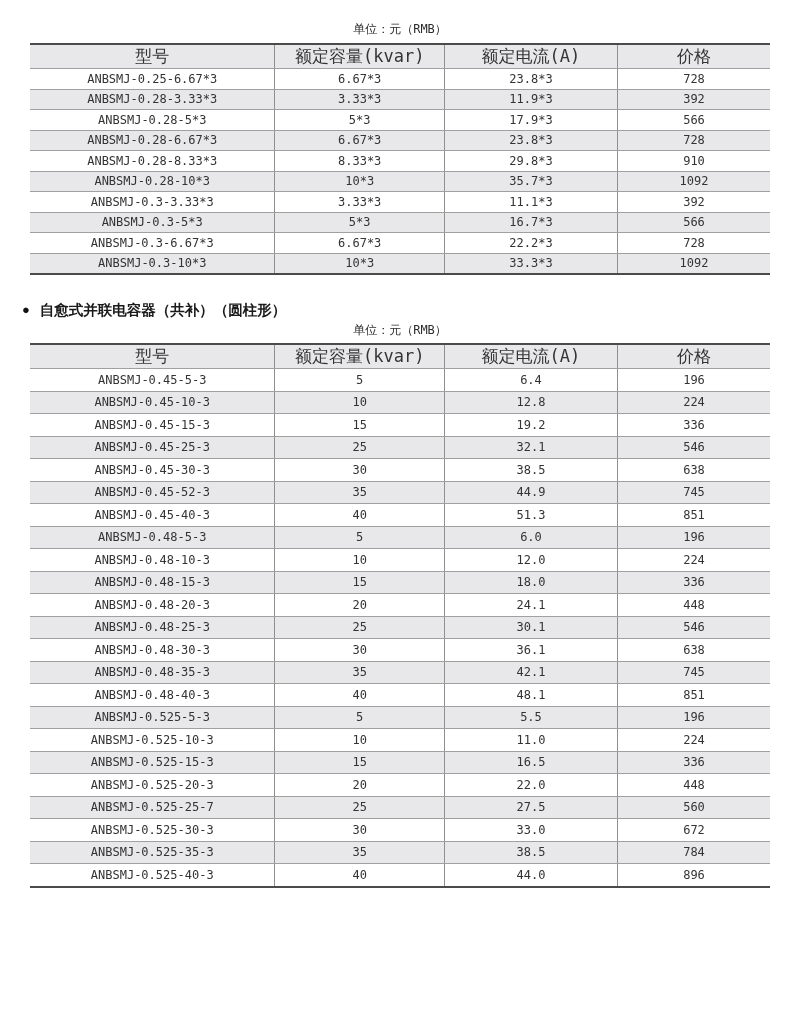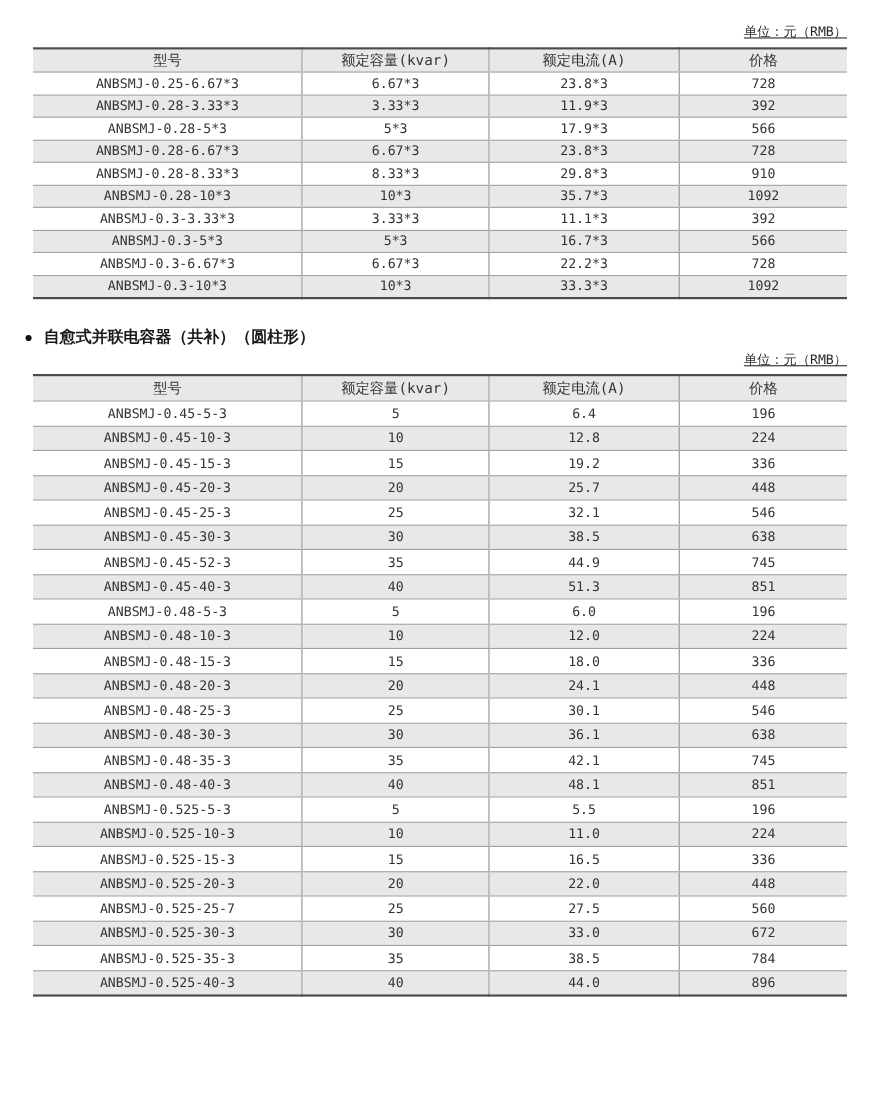--- a/index.html
+++ b/index.html
@@ -2,44 +2,43 @@
 <html><head>
 <meta charset="utf-8">
 <style>
   html,body{margin:0;padding:0;background:#ffffff;}
   .page{
     width:800px;height:1015px;background:#ffffff;overflow:hidden;
     font-family:"Liberation Sans",sans-serif;color:#333;
     box-sizing:border-box;
   }
   .unit-line{
-    width:740px;margin:0 30px;text-align:right;
+    width:740px;margin:0 30px;text-align:center;
     font-size:12px;line-height:15px;color:#2b2b2b;
     font-family:"DejaVu Sans Mono","Liberation Sans",sans-serif;
-    text-decoration:underline;
   }
   .unit-top{padding-top:22px;padding-bottom:6px;}
   .unit-mid{padding-top:3px;padding-bottom:5px;}
   table.price-table{
     width:740px;margin:0 30px;
     border-collapse:collapse;table-layout:fixed;
     border-top:2.5px solid #4b4b4b;
     border-bottom:2.5px solid #4b4b4b;
   }
   .price-table th,.price-table td{
     text-align:center;vertical-align:middle;
     border-top:1.5px solid #a0a0a0;
     border-bottom:1.5px solid #a0a0a0;
     padding:0;color:#333;font-weight:normal;
     overflow:hidden;white-space:nowrap;
   }
   
   .price-table th + th, .price-table td + td{border-left:1.5px solid #8f8f8f;}
   .price-table th{
-    background:#e8e8ea;font-size:13px;
+    background:#e8e8ea;font-size:17px;
     font-family:"DejaVu Sans Mono","Liberation Sans",sans-serif;
   }
   .price-table td{
     font-size:12px;
     font-family:"DejaVu Sans Mono","Liberation Sans",sans-serif;
   }
   .price-table tbody tr:nth-child(even){background:#e8e8ea;}
   .t1 th{height:20px;}
   .t1 td{height:19.5px;}
   .t2 th{height:22px;}
@@ -174,26 +173,20 @@
           <td>12.8</td>
           <td>224</td>
         </tr>
         <tr>
           <td>ANBSMJ-0.45-15-3</td>
           <td>15</td>
           <td>19.2</td>
           <td>336</td>
         </tr>
         <tr>
-          <td>ANBSMJ-0.45-20-3</td>
-          <td>20</td>
-          <td>25.7</td>
-          <td>448</td>
-        </tr>
-        <tr>
           <td>ANBSMJ-0.45-25-3</td>
           <td>25</td>
           <td>32.1</td>
           <td>546</td>
         </tr>
         <tr>
           <td>ANBSMJ-0.45-30-3</td>
           <td>30</td>
           <td>38.5</td>
           <td>638</td>

